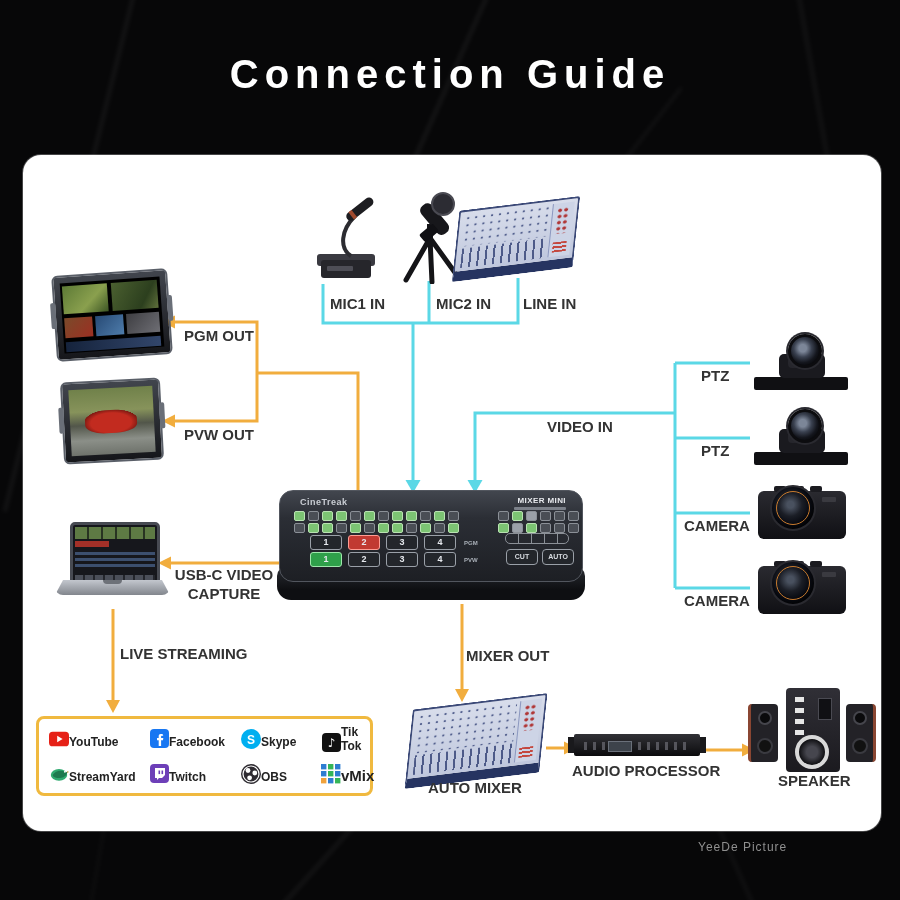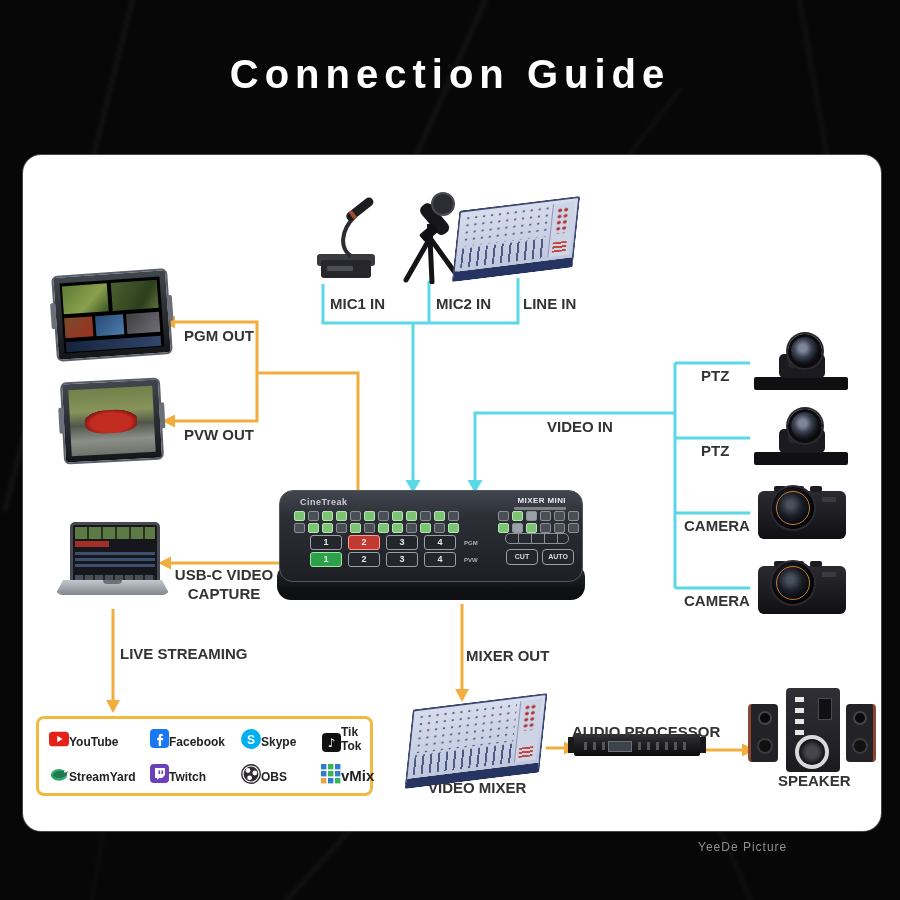--- a/index.html
+++ b/index.html
@@ -434,22 +434,22 @@
   <div class="lbl" style="left:330px;top:295px;">MIC1 IN</div>
   <div class="lbl" style="left:436px;top:295px;">MIC2 IN</div>
   <div class="lbl" style="left:523px;top:295px;">LINE IN</div>
   <div class="lbl" style="left:547px;top:418px;">VIDEO IN</div>
   <div class="lbl" style="left:184px;top:327px;">PGM OUT</div>
   <div class="lbl" style="left:184px;top:426px;">PVW OUT</div>
   <div class="lbl" style="left:170px;top:566px;width:108px;text-align:center;">USB-C VIDEO</div>
   <div class="lbl" style="left:170px;top:585px;width:108px;text-align:center;">CAPTURE</div>
   <div class="lbl" style="left:120px;top:645px;">LIVE STREAMING</div>
   <div class="lbl" style="left:466px;top:647px;">MIXER OUT</div>
-  <div class="lbl" style="left:428px;top:779px;">VIDEO MIXER</div>
-  <div class="lbl" style="left:572px;top:723px;">AUDIO PROCESSOR</div>
+  <div class="lbl" style="left:428px;top:779px;">AUTO MIXER</div>
+  <div class="lbl" style="left:572px;top:762px;">AUDIO PROCESSOR</div>
   <div class="lbl" style="left:778px;top:772px;">SPEAKER</div>
   <div class="lbl" style="left:701px;top:367px;">PTZ</div>
   <div class="lbl" style="left:701px;top:442px;">PTZ</div>
   <div class="lbl" style="left:684px;top:517px;">CAMERA</div>
   <div class="lbl" style="left:684px;top:592px;">CAMERA</div>
 
   <div class="watermark">YeeDe Picture</div>
 </div>
 
 </body></html>

